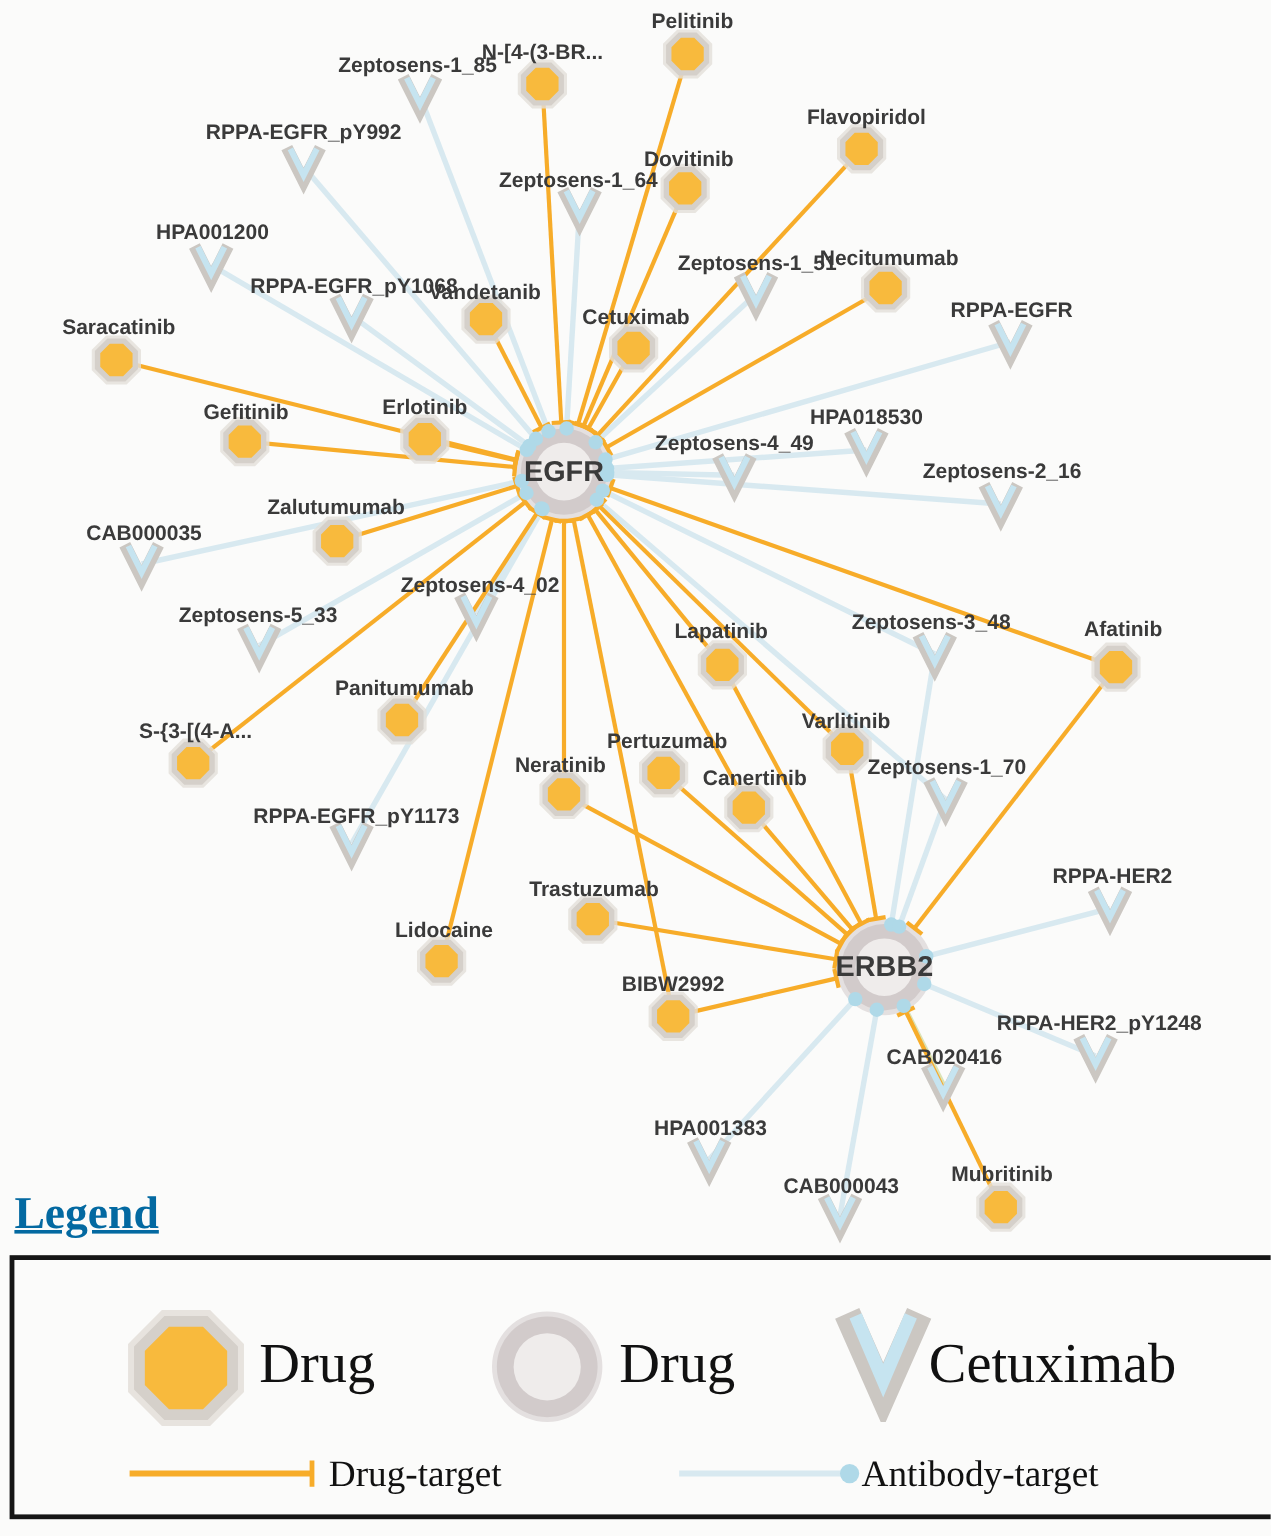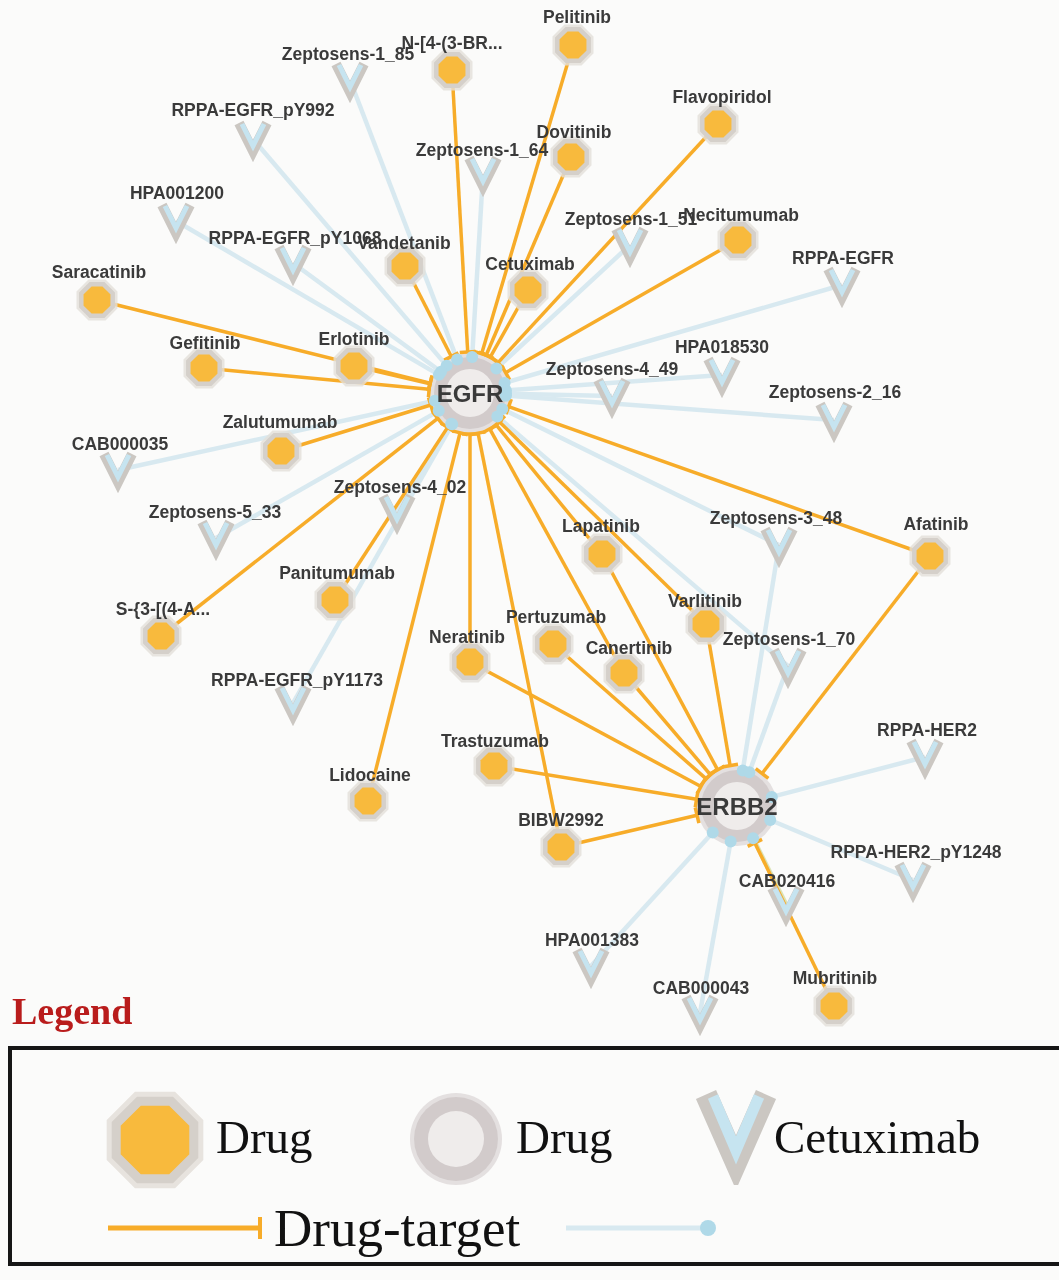--- a/index.html
+++ b/index.html
@@ -5,37 +5,37 @@
   html,body{margin:0;padding:0;background:#ffffff;}
   .stage{
     position:relative;width:1059px;height:1280px;overflow:hidden;
     background:#FBFBFA;
     font-family:"Liberation Sans","DejaVu Sans",sans-serif;
   }
   #net{position:absolute;left:0;top:0;}
   .legend-title{
     position:absolute;left:12px;top:992px;
     font-family:"Liberation Serif","DejaVu Serif",serif;
-    font-weight:bold;font-size:38px;color:#b91c1c;line-height:1;
+    font-weight:bold;font-size:38px;color:#0369a1;line-height:1;text-decoration:underline;
   }
   .legend-box{
     position:absolute;left:8px;top:1046px;width:1031px;height:212px;
     border:4px solid #161616;background:#FBFBFA;padding-left:22px;
   }
   .legend-icon{position:absolute;}
   .legend-label{
     position:absolute;
     font-family:"Liberation Serif","DejaVu Serif",serif;
     font-size:47px;color:#111;line-height:1;transform:translateY(-50%);
     white-space:nowrap;
   }
   .legend-edge-label{
     position:absolute;
     font-family:"Liberation Serif","DejaVu Serif",serif;
-    font-size:53px;color:#111;line-height:1;transform:translateY(-50%);
+    font-size:31px;color:#111;line-height:1;transform:translateY(-50%);
     white-space:nowrap;
   }
 </style>
 </head>
 <body>
 
 <div class="stage">
   <svg id="net" width="1059" height="1280" viewBox="0 0 1059 1280">
       <g>
         <line x1="350" y1="80" x2="457.11274301665065" y2="359.3857380350972" stroke="#D8E9F0" stroke-width="4.5"></line>
@@ -410,14 +410,15 @@
     <svg class="legend-icon" style="left:92px;top:160px" width="170" height="36">
         <line x1="4" y1="18" x2="156" y2="18" stroke="#F7AC29" stroke-width="5"></line>
         <line x1="156" y1="7" x2="156" y2="29" stroke="#F7AC29" stroke-width="4"></line>
       </svg>
     <span class="legend-edge-label" style="left:262px;top:178px">Drug-target</span>
 
     <svg class="legend-icon" style="left:550px;top:160px" width="160" height="36">
         <line x1="4" y1="18" x2="144" y2="18" stroke="#D8E9F0" stroke-width="5"></line>
         <circle cx="146" cy="18" r="8" fill="#AFD9E8"></circle>
       </svg>
+    <span class="legend-edge-label" style="left:706px;top:178px">Antibody-target</span>
   </div>
 </div>
 
 </body></html>

